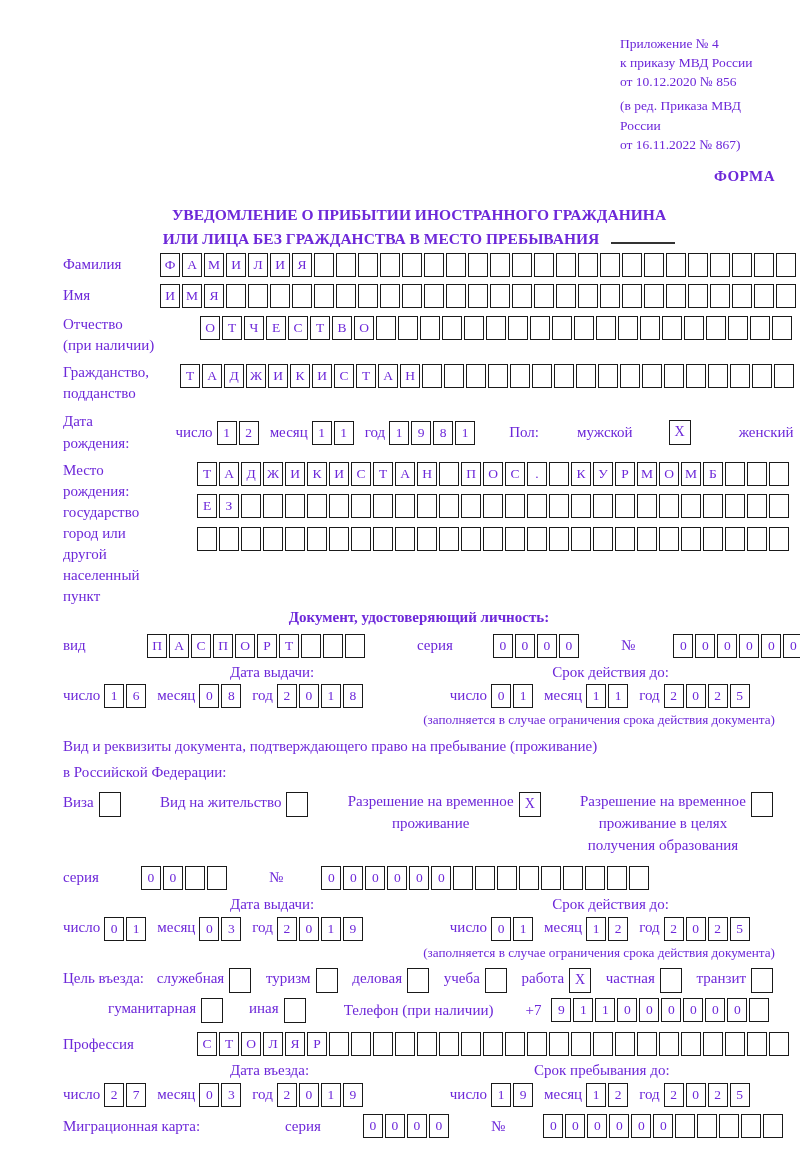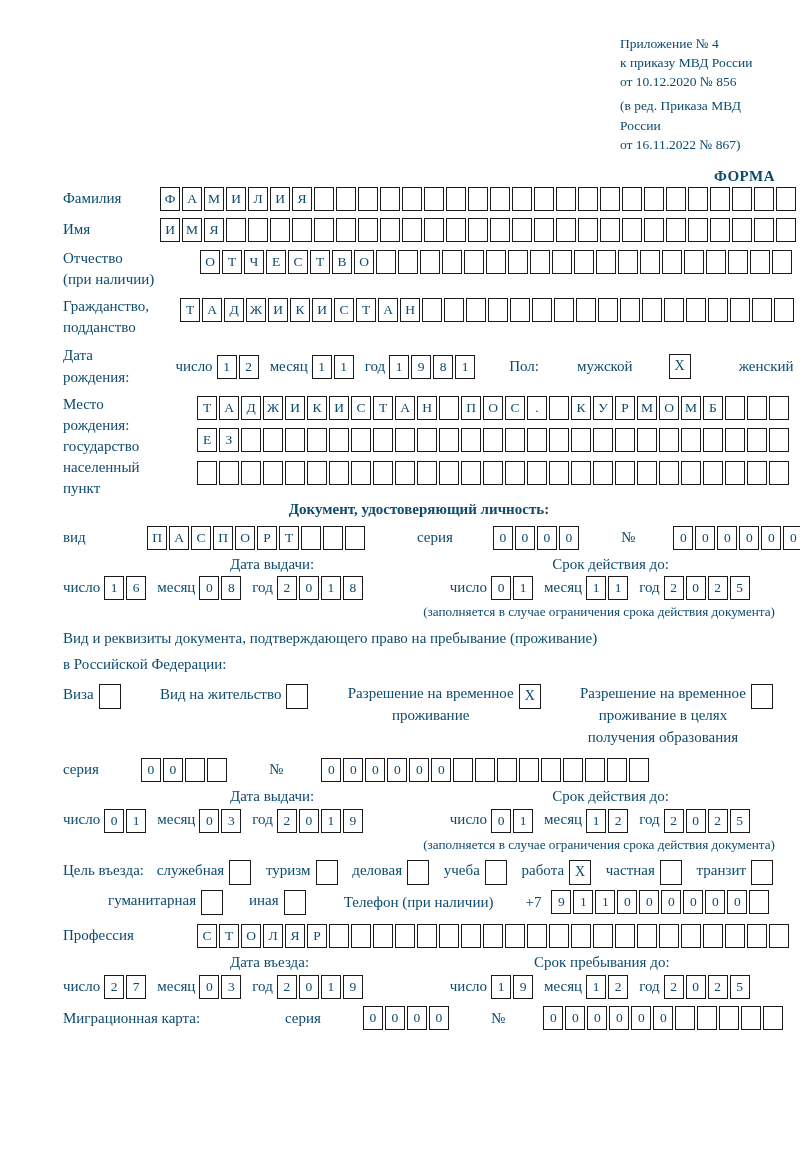--- a/index.html
+++ b/index.html
@@ -1,16 +1,16 @@
 <!DOCTYPE html>
 <html><head>
 <meta charset="utf-8">
 <style>
   html,body{margin:0;padding:0;background:#888;}
-  .page{width:800px;height:1163px;background:#fff;color:#0c4a6e;
+  .page{width:800px;height:1163px;background:#fff;color:#6d28d9;
     font-family:"Liberation Serif","DejaVu Serif",serif;font-size:15px;
     box-sizing:border-box;padding:34px 25px 0 63px;overflow:hidden;position:relative;}
   
   .hdr{margin-left:557px;font-size:13.5px;line-height:1.42;}
   .hdr .amend{margin-top:5px;}
   .forma{font-weight:bold;text-align:right;margin-top:14px;font-size:15px;letter-spacing:.5px;}
   .title{text-align:center;font-weight:bold;font-size:15.5px;line-height:1.55;margin-top:18px;}
   .uline{display:inline-block;width:64px;height:13px;border-bottom:2px solid #333;margin-left:12px;}
   .sec1{font-weight:bold;font-size:15px;margin-top:24px;margin-bottom:16px;text-align:center;margin-left:-10px;}
   
@@ -59,20 +59,24 @@
     <div>к приказу МВД России</div>
     <div>от 10.12.2020 № 856</div>
     <div class="amend">
       <div>(в ред. Приказа МВД России</div>
       <div>от 16.11.2022 № 867)</div>
     </div>
   </div>
 
   <div class="forma">ФОРМА</div>
 
+  <div class="title">
+    <div>УВЕДОМЛЕНИЕ О ПРИБЫТИИ ИНОСТРАННОГО ГРАЖДАНИНА</div>
+    <div><span>ИЛИ ЛИЦА БЕЗ ГРАЖДАНСТВА В МЕСТО ПРЕБЫВАНИЯ</span><span class="uline"></span></div>
+  </div>
 
 
   <div class="row c">
     <span class="lbl w65">Фамилия</span>
     <span class="boxes"><span class="box">Ф</span><span class="box">А</span><span class="box">М</span><span class="box">И</span><span class="box">Л</span><span class="box">И</span><span class="box">Я</span><span class="box"></span><span class="box"></span><span class="box"></span><span class="box"></span><span class="box"></span><span class="box"></span><span class="box"></span><span class="box"></span><span class="box"></span><span class="box"></span><span class="box"></span><span class="box"></span><span class="box"></span><span class="box"></span><span class="box"></span><span class="box"></span><span class="box"></span><span class="box"></span><span class="box"></span><span class="box"></span><span class="box"></span><span class="box"></span></span>
   </div>
 
   <div class="row c">
     <span class="lbl w65">Имя</span>
     <span class="boxes"><span class="box">И</span><span class="box">М</span><span class="box">Я</span><span class="box"></span><span class="box"></span><span class="box"></span><span class="box"></span><span class="box"></span><span class="box"></span><span class="box"></span><span class="box"></span><span class="box"></span><span class="box"></span><span class="box"></span><span class="box"></span><span class="box"></span><span class="box"></span><span class="box"></span><span class="box"></span><span class="box"></span><span class="box"></span><span class="box"></span><span class="box"></span><span class="box"></span><span class="box"></span><span class="box"></span><span class="box"></span><span class="box"></span><span class="box"></span></span>
@@ -108,20 +112,21 @@
     <span class="lbl" style="margin-left:6px;margin-right:4px;">мужской</span>
     <span class="boxes cb"><span class="box">X</span></span>
     <span class="lbl" style="margin-left:14px;margin-right:8px;">женский</span>
     <span class="boxes cb"><span class="box"></span></span>
   </div>
 
   <div class="row" style="margin-bottom:2px;">
     <span class="w102">
       <div class="lbl2">Место рождения:</div>
       <div class="lbl2">государство</div>
+      <div class="lbl2">город или другой</div>
       <div class="lbl2">населенный пункт</div>
     </span>
     <span class="mb7">
       <span class="boxes"><span class="box">Т</span><span class="box">А</span><span class="box">Д</span><span class="box">Ж</span><span class="box">И</span><span class="box">К</span><span class="box">И</span><span class="box">С</span><span class="box">Т</span><span class="box">А</span><span class="box">Н</span><span class="box"></span><span class="box">П</span><span class="box">О</span><span class="box">С</span><span class="box">.</span><span class="box"></span><span class="box">К</span><span class="box">У</span><span class="box">Р</span><span class="box">М</span><span class="box">О</span><span class="box">М</span><span class="box">Б</span><span class="box"></span><span class="box"></span><span class="box"></span></span>
       <span class="boxes"><span class="box">Е</span><span class="box">З</span><span class="box"></span><span class="box"></span><span class="box"></span><span class="box"></span><span class="box"></span><span class="box"></span><span class="box"></span><span class="box"></span><span class="box"></span><span class="box"></span><span class="box"></span><span class="box"></span><span class="box"></span><span class="box"></span><span class="box"></span><span class="box"></span><span class="box"></span><span class="box"></span><span class="box"></span><span class="box"></span><span class="box"></span><span class="box"></span><span class="box"></span><span class="box"></span><span class="box"></span></span>
       <span class="boxes"><span class="box"></span><span class="box"></span><span class="box"></span><span class="box"></span><span class="box"></span><span class="box"></span><span class="box"></span><span class="box"></span><span class="box"></span><span class="box"></span><span class="box"></span><span class="box"></span><span class="box"></span><span class="box"></span><span class="box"></span><span class="box"></span><span class="box"></span><span class="box"></span><span class="box"></span><span class="box"></span><span class="box"></span><span class="box"></span><span class="box"></span><span class="box"></span><span class="box"></span><span class="box"></span><span class="box"></span></span>
     </span>
   </div>
 
   <div class="dochead">Документ, удостоверяющий личность:</div>

